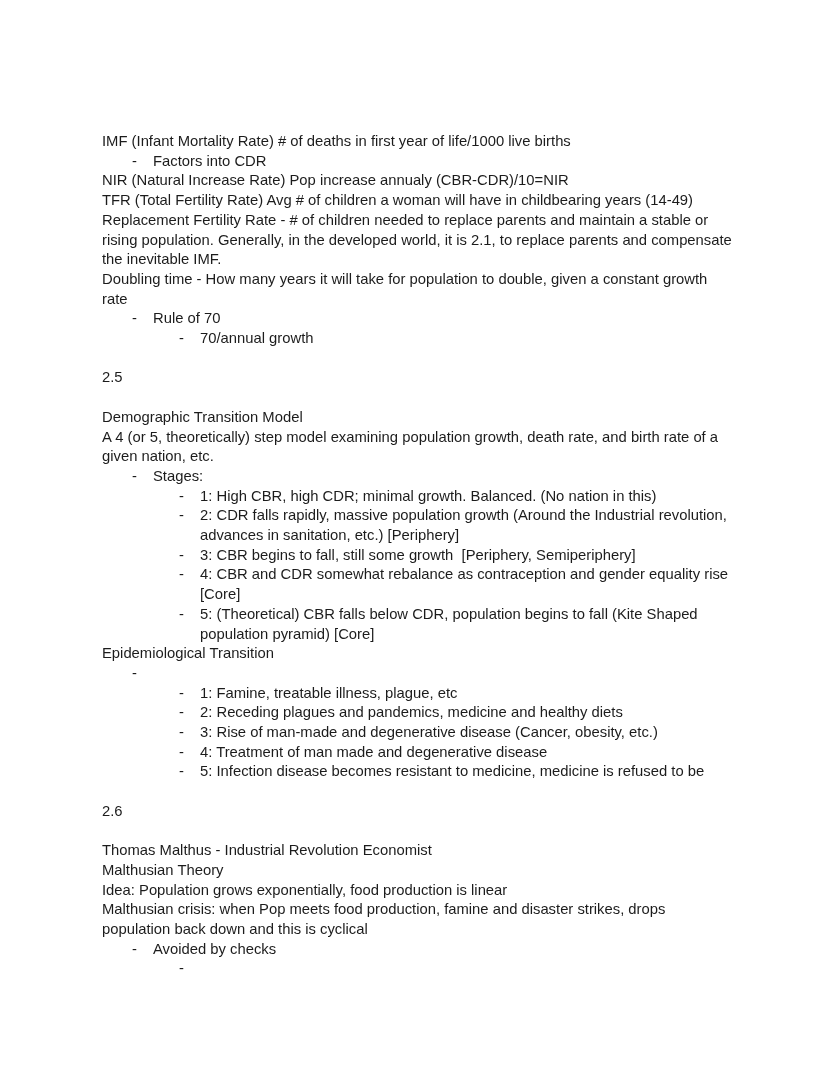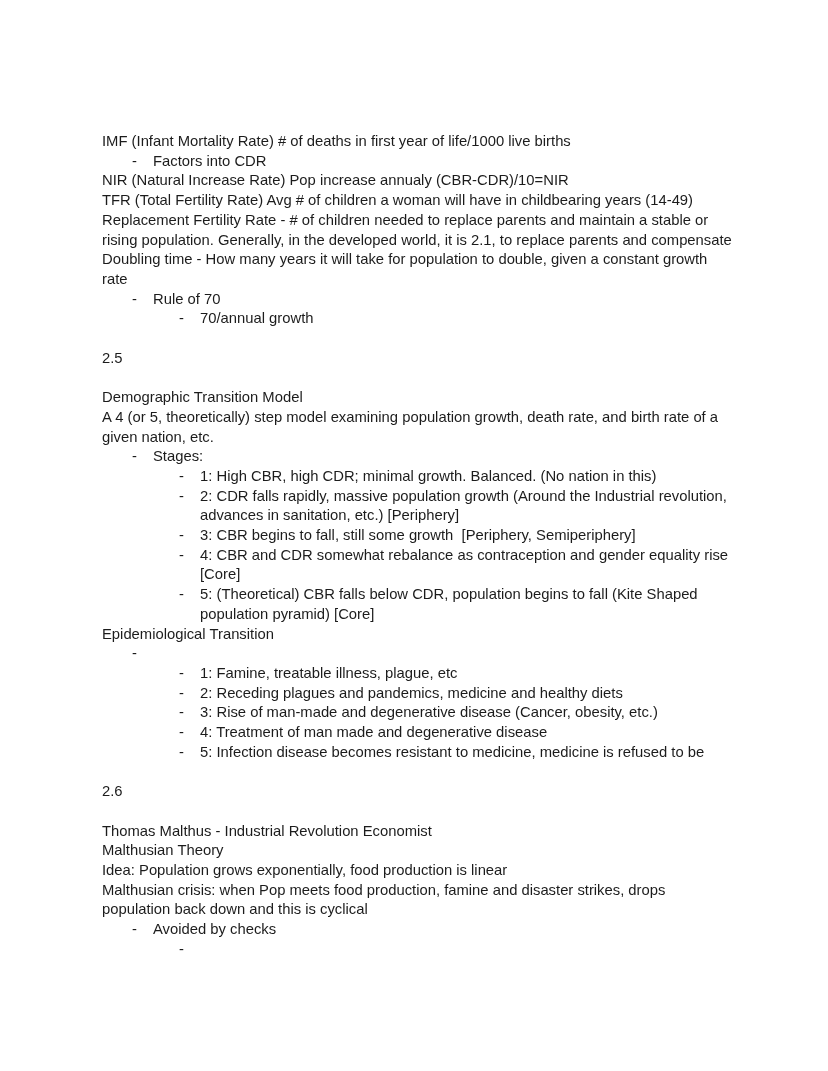--- a/index.html
+++ b/index.html
@@ -40,20 +40,21 @@
 <body>
 
 <div class="page">
   <div class="content" style="color: rgb(28, 28, 28);">
       <div class="line" style="padding-left: 0px;"><span>IMF (Infant Mortality Rate) # of deaths in first year of life/1000 live births</span></div>
       <div class="line" style="padding-left: 51px;"><span class="dash" style="left: 30px;">-</span><span>Factors into CDR</span></div>
       <div class="line" style="padding-left: 0px;"><span>NIR (Natural Increase Rate) Pop increase annualy (CBR-CDR)/10=NIR</span></div>
       <div class="line" style="padding-left: 0px;"><span>TFR (Total Fertility Rate) Avg # of children a woman will have in childbearing years (14-49)</span></div>
       <div class="line" style="padding-left: 0px;"><span>Replacement Fertility Rate - # of children needed to replace parents and maintain a stable or</span></div>
       <div class="line" style="padding-left: 0px;"><span>rising population. Generally, in the developed world, it is 2.1, to replace parents and compensate</span></div>
+      <div class="line" style="padding-left: 0px;"><span>the inevitable IMF.</span></div>
       <div class="line" style="padding-left: 0px;"><span>Doubling time - How many years it will take for population to double, given a constant growth</span></div>
       <div class="line" style="padding-left: 0px;"><span>rate</span></div>
       <div class="line" style="padding-left: 51px;"><span class="dash" style="left: 30px;">-</span><span>Rule of 70</span></div>
       <div class="line" style="padding-left: 98px;"><span class="dash" style="left: 77px;">-</span><span>70/annual growth</span></div>
       <div class="line" style="padding-left: 0px;"><span></span></div>
       <div class="line" style="padding-left: 0px;"><span>2.5</span></div>
       <div class="line" style="padding-left: 0px;"><span></span></div>
       <div class="line" style="padding-left: 0px;"><span>Demographic Transition Model</span></div>
       <div class="line" style="padding-left: 0px;"><span>A 4 (or 5, theoretically) step model examining population growth, death rate, and birth rate of a</span></div>
       <div class="line" style="padding-left: 0px;"><span>given nation, etc.</span></div>

